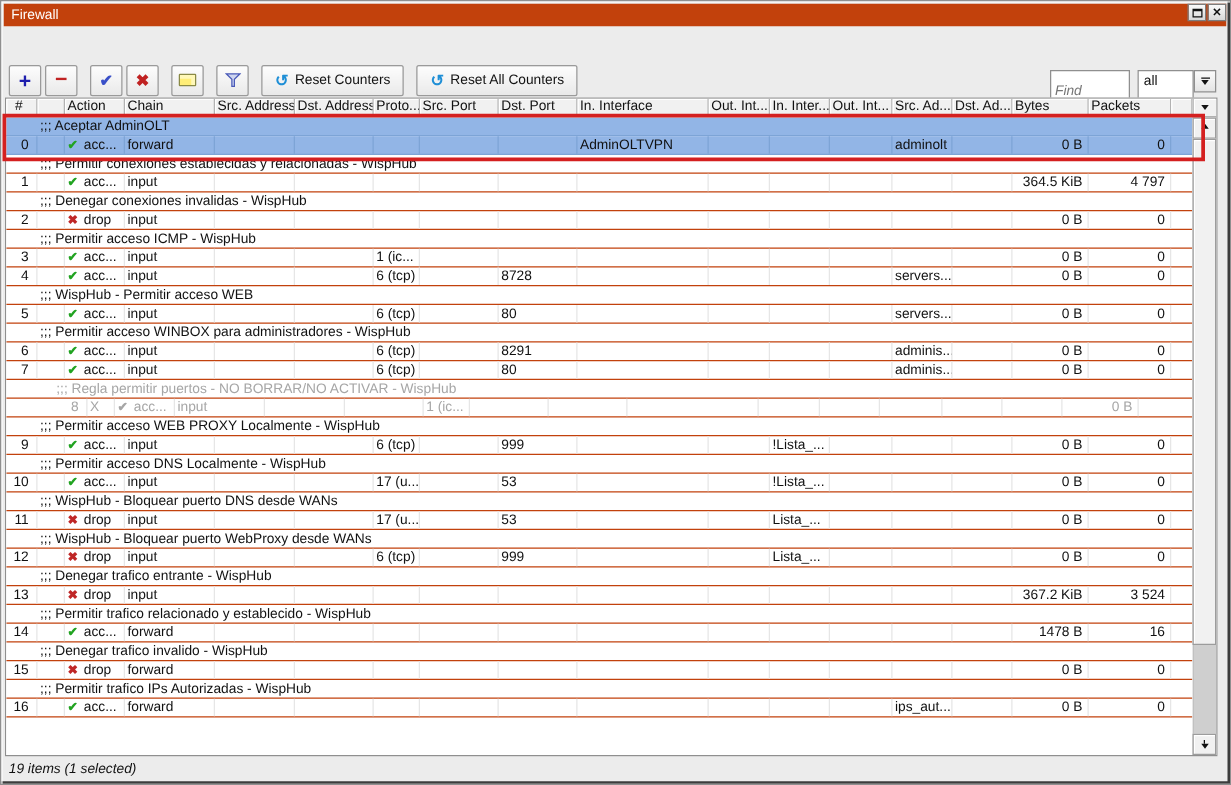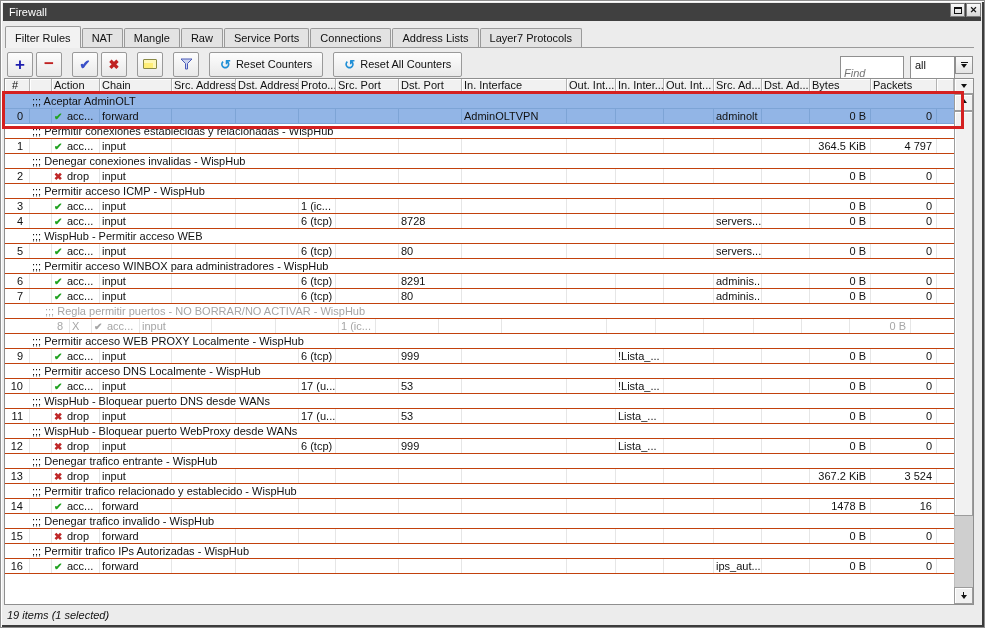--- a/index.html
+++ b/index.html
@@ -9,21 +9,21 @@
   #window {
     position:relative; width:985px; height:628px; background:#ececec;
     border:1px solid #8f8f8f;
     box-shadow: inset 1px 1px 0 #ffffff, inset -2px -2px 0 #3c3c3c;
     overflow:hidden;
   }
 
   
   .titlebar {
     position:absolute; left:2px; top:2px; right:3px; height:18px;
-    background:#404040; color:#fff; font-size:11px; line-height:18px;
+    background:#c2410c; color:#fff; font-size:11px; line-height:18px;
     padding-left:6px;
   }
   .winbtns { position:absolute; right:3px; top:2px; display:flex; gap:1px; }
   .winbtn {
     width:15px; height:14px; background:linear-gradient(#fafafa,#d8d8d8);
     border:1px solid #7d7d7d; display:flex; align-items:center; justify-content:center;
     font-size:9px; color:#111; font-weight:bold; cursor:default;
   }
   .maxglyph { width:8px; height:7px; border:1px solid #111; border-top:2px solid #111; }
 
@@ -140,30 +140,20 @@
   </div>
   <div class="winbtns">
     <div class="winbtn">
         <span class="maxglyph"></span>
       </div>
     <div class="winbtn">
         <span>✕</span>
       </div>
   </div>
 
-  <div class="tabstrip">
-      <div class="tab active">Filter Rules</div>
-      <div class="tab">NAT</div>
-      <div class="tab">Mangle</div>
-      <div class="tab">Raw</div>
-      <div class="tab">Service Ports</div>
-      <div class="tab">Connections</div>
-      <div class="tab">Address Lists</div>
-      <div class="tab">Layer7 Protocols</div>
-    </div>
 
   <div class="toolbar">
     <div class="tbtn sq">
         <span class="g-add">+</span>
       </div>
     <div class="tbtn sq gap">
         <span class="g-remove">−</span>
       </div>
     <div class="tbtn sq">
         <span class="g-enable">✔</span>

